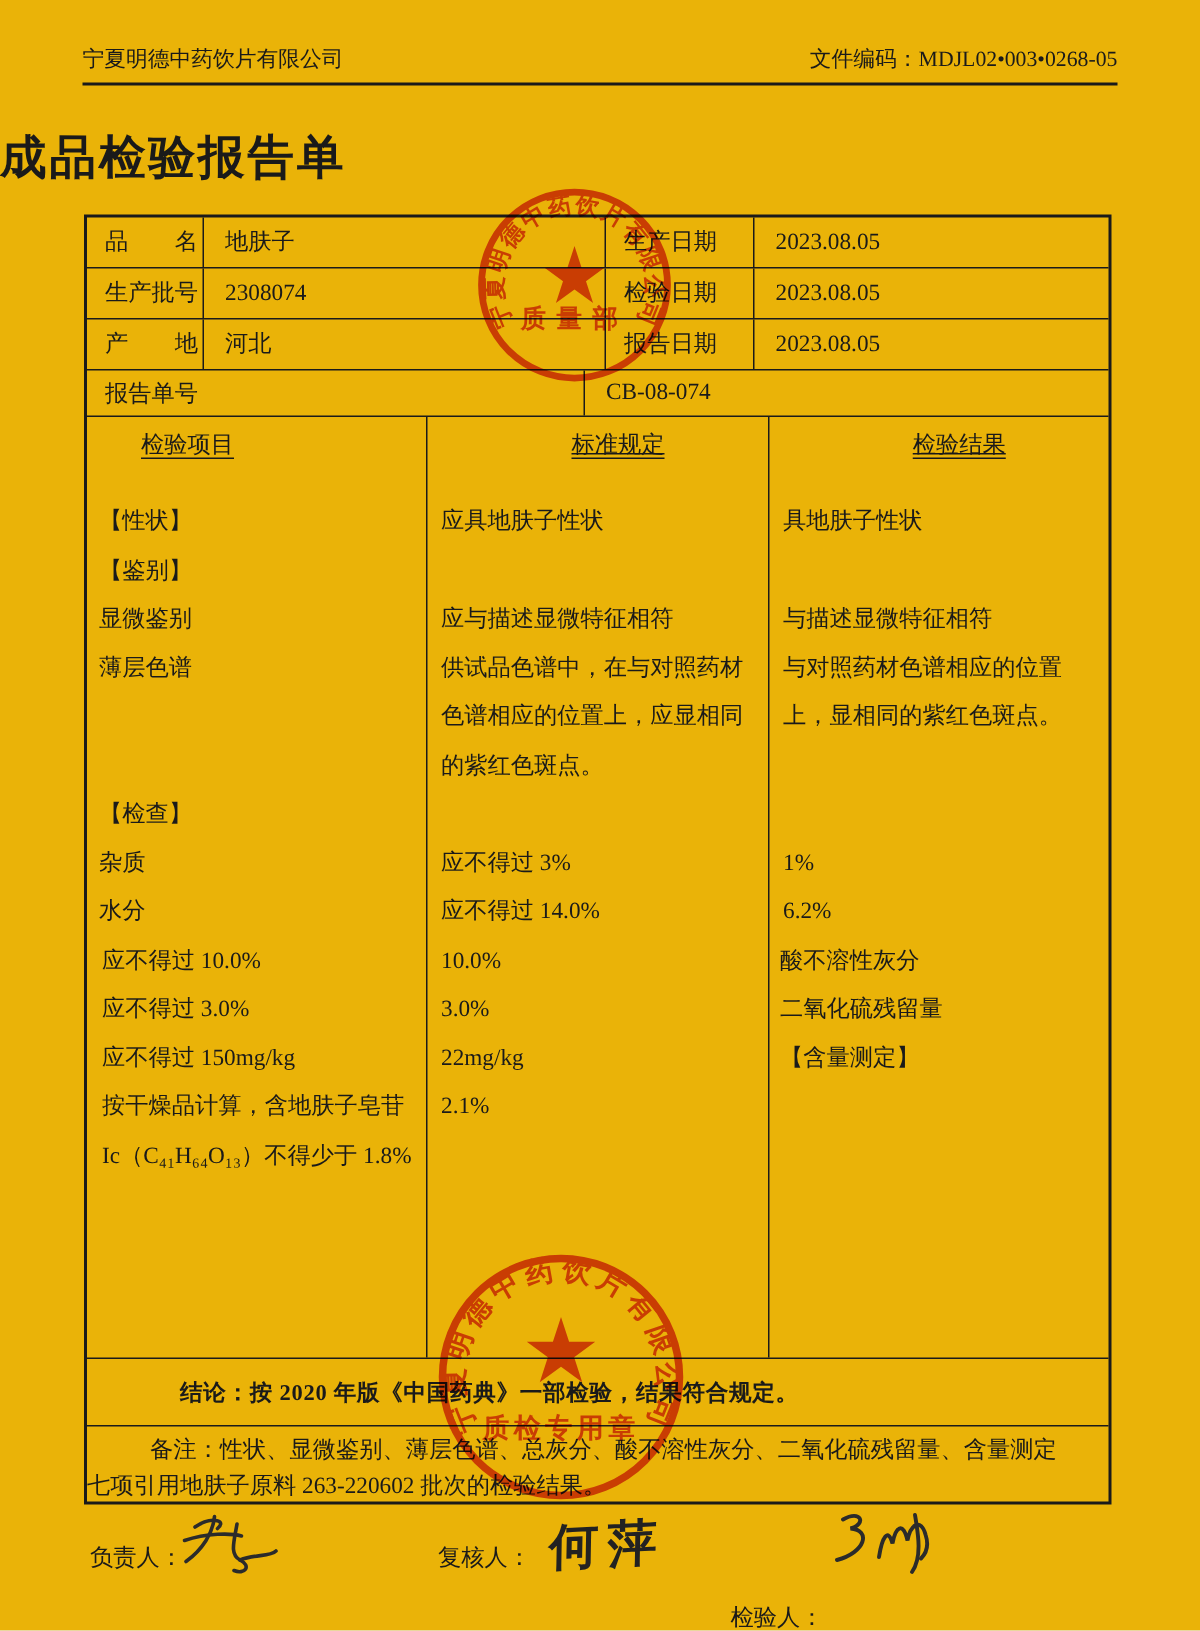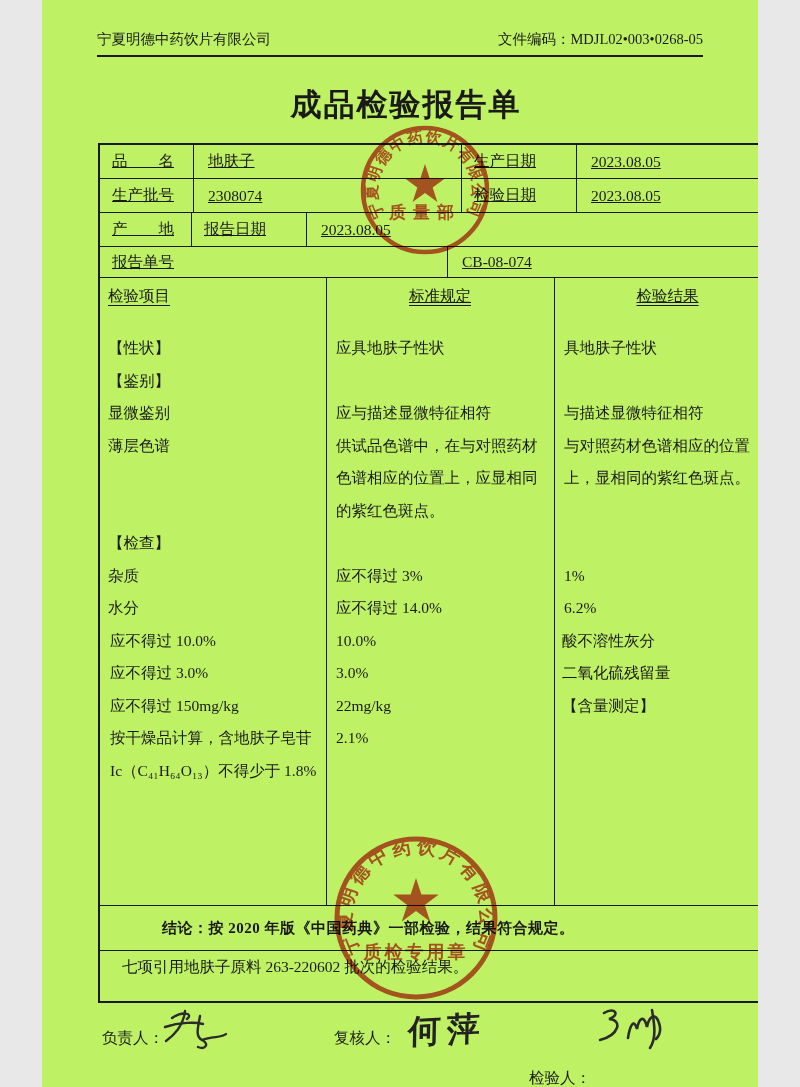--- a/index.html
+++ b/index.html
@@ -1,64 +1,64 @@
 <!DOCTYPE html>
 <html><head>
 <meta charset="utf-8">
 <style>
   * { margin:0; padding:0; box-sizing:border-box; }
   html,body { background:#e8e8e8; }
   .page {
-    position:relative; width:716px; height:1087px; background:#bef264;
+    position:relative; width:800px; height:1087px; background:#eab308;
     font-family:"Liberation Serif","DejaVu Serif",serif; color:#1a1a1a;
     overflow:hidden; margin:0 auto;
   }
   
   .doc-header { position:absolute; left:55px; right:55px; top:30px;
     display:flex; justify-content:space-between; font-size:14.5px; }
   .header-rule { position:absolute; left:55px; right:55px; top:55px;
     border-top:2px solid #1a1a1a; }
-  .doc-title { position:absolute; left:12px; right:0; top:84px; text-align:center;
+  .doc-title { position:absolute; left:0; right:0; top:84px; 
     font-size:31px; font-weight:bold; letter-spacing:2px; }
 
   
   .report-table { position:absolute; left:56px; top:143px; width:685px; height:860px;
     border:2px solid #1a1a1a; display:flex; flex-direction:column; font-size:15.5px; }
 
   
   .irow { display:flex; border-bottom:1px solid #1a1a1a; height:34px; flex:none; }
   .irow.last { height:31px; }
-  .ic { display:flex; align-items:center; padding-left:12px; height:100%;text-decoration:underline; }
-  .ic.v { padding-left:14px;margin-left:16px; }
+  .ic { display:flex; align-items:center; padding-left:12px; height:100%; }
+  .ic.v { padding-left:14px; }
   .bl { border-left:1px solid #1a1a1a; }
   .w1 { width:77px; }  .w2 { width:254px; } .w3 { width:99px;margin-left:14px; } .w4 { flex:1; }
   .w-rep1 { width:331px; } .w-rep2 { flex:1; }
 
   
   .spec-grid { height:627px; flex:none; display:grid;
     grid-template-columns:226px 228px auto; align-content:start;
     background-image:linear-gradient(#1a1a1a,#1a1a1a),linear-gradient(#1a1a1a,#1a1a1a);
     background-size:1px 100%,1px 100%; background-position:226px 0,454px 0;
     background-repeat:no-repeat; }
-  .sh { height:54px; padding-top:8px; font-size:15.5px; }
+  .sh { height:54px; padding-top:8px; font-size:15.5px;margin-left:28px; }
   .sh span { text-decoration:underline; text-underline-offset:4px; }
   .sh.c { text-align:center;text-decoration:underline; }
   .sh.l { padding-left:8px; }
   .sc { line-height:32.5px; min-height:32.5px; padding-right:6px; }
   .sc.i { padding-left:8px; }
   .sc.m { padding-left:10px; }
 
   
   .conclusion-row { height:45px; flex:none; border-top:1px solid #1a1a1a;
     display:flex; align-items:center; padding-left:62px;
     font-size:15px; font-weight:600; letter-spacing:0.5px; }
   .remark-row { flex:1; border-top:1px solid #1a1a1a; padding-top:4px;
     font-size:15.5px; line-height:24px; }
   .remark-row .l1 { padding-left:42px; }
-  .remark-row .l2 { padding-left:22px; }
+  .remark-row .l2 { padding-left:0; }
 
   
   .sig-label { position:absolute; font-size:15.5px; }
   .sig-svg { position:absolute; }
   .sig-text { position:absolute; font-size:33px; font-weight:600; color:#222;
     transform:rotate(-3deg) skewX(-4deg); letter-spacing:6px; white-space:nowrap; }
 
   
   .stamp { position:absolute; mix-blend-mode:multiply; opacity:0.85; pointer-events:none; }
   .stamp text { font-family:"Liberation Serif","DejaVu Serif",serif; font-weight:600; }
@@ -85,20 +85,21 @@
       <div class="ic v bl w4">2023.08.05</div>
     </div>
     <div class="irow">
       <div class="ic w1">生产批号</div>
       <div class="ic v bl w2">2308074</div>
       <div class="ic bl w3">检验日期</div>
       <div class="ic v bl w4">2023.08.05</div>
     </div>
     <div class="irow">
       <div class="ic w1">产　　地</div>
+      <div class="ic v bl w2">河北</div>
       <div class="ic bl w3">报告日期</div>
       <div class="ic v bl w4">2023.08.05</div>
     </div>
     <div class="irow last">
       <div class="ic w-rep1">报告单号</div>
       <div class="ic v bl w-rep2">CB-08-074</div>
     </div>
 
     <div class="spec-grid">
       <div class="sh l"><span>检验项目</span></div>
@@ -147,20 +148,21 @@
       <div class="sc i">【含量测定】</div>
       <div class="sc m">按干燥品计算，含地肤子皂苷 Ic（C₄₁H₆₄O₁₃）不得少于 1.8%</div>
       <div class="sc m">2.1%</div>
     </div>
 
     <div class="conclusion-row">
       <span>结论：按 2020 年版《中国药典》一部检验，结果符合规定。</span>
     </div>
 
     <div class="remark-row">
+      <div class="l1">备注：性状、显微鉴别、薄层色谱、总灰分、酸不溶性灰分、二氧化硫残留量、含量测定</div>
       <div class="l2">七项引用地肤子原料 263-220602 批次的检验结果。</div>
     </div>
   </div>
 
   <span class="sig-label" style="left:60px;top:1028px;">负责人：</span>
   <svg class="sig-svg" style="left:116px;top:1006px;" width="76" height="52" viewBox="0 0 76 52">
     <g fill="none" stroke="#2b2b2b" stroke-width="2.4" stroke-linecap="round">
       <path d="M14 12 C 24 5, 36 7, 29 13"></path>
       <path d="M27 5 C 26 16, 19 27, 8 35"></path>
       <path d="M7 21 C 22 16, 38 16, 45 18"></path>

